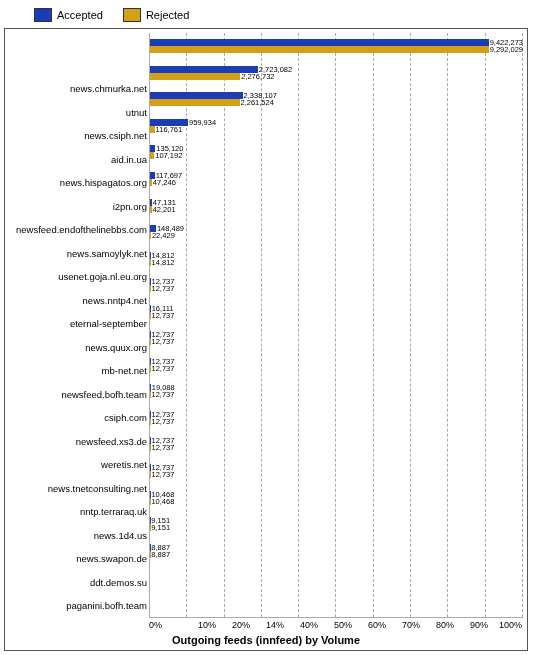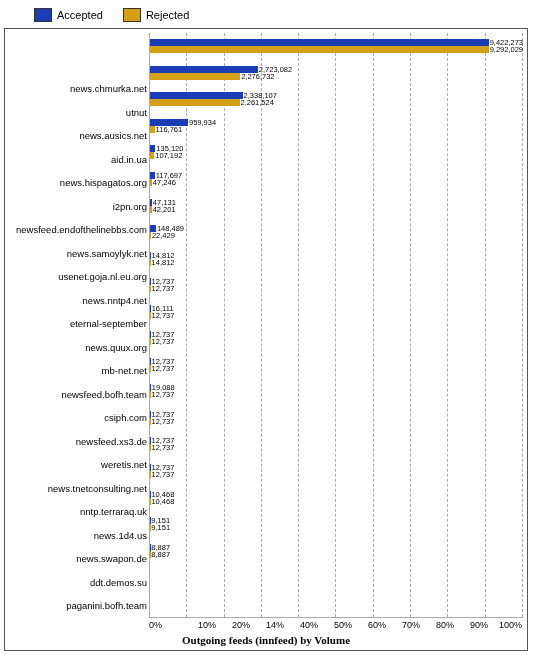--- a/index.html
+++ b/index.html
@@ -128,21 +128,20 @@
       padding-right: 1px;
     }
     .x-axis-label:first-child {
       text-align: left;
     }
     .chart-title {
       text-align: center;
       font-size: 11px;
       font-weight: bold;
       margin-top: 4px;
-      font-family: Liberation Serif, serif;
     }
     .outer-border {
       border: 1px solid #555;
       flex: 1;
       display: flex;
       flex-direction: column;
       padding: 4px;
     }
   </style>
 </head>
@@ -158,21 +157,21 @@
       <div class="legend-box" style="background:#d4a017;"></div>
       <span class="legend-label">Rejected</span>
     </div>
   </div>
 
   <div class="outer-border">
     <div class="chart-body">
       <div class="y-labels" id="y-labels-container">
       <div class="y-label">news.chmurka.net</div>
           <div class="y-label">utnut</div>
-          <div class="y-label">news.ausics.net</div>
+          <div class="y-label">news.csiph.net</div>
           <div class="y-label">aid.in.ua</div>
           <div class="y-label">news.hispagatos.org</div>
           <div class="y-label">i2pn.org</div>
           <div class="y-label">newsfeed.endofthelinebbs.com</div>
           <div class="y-label">news.samoylyk.net</div>
           <div class="y-label">usenet.goja.nl.eu.org</div>
           <div class="y-label">news.nntp4.net</div>
           <div class="y-label">eternal-september</div>
           <div class="y-label">news.quux.org</div>
           <div class="y-label">mb-net.net</div>

